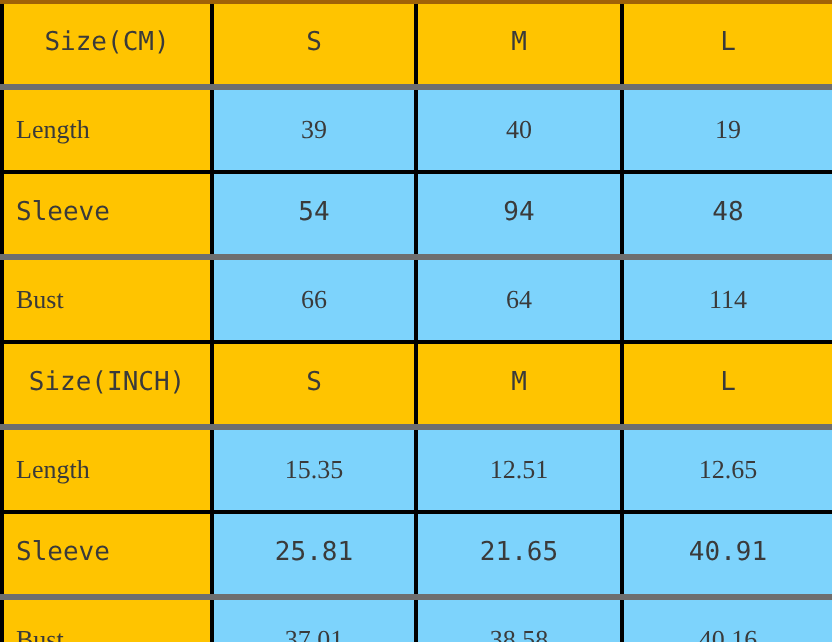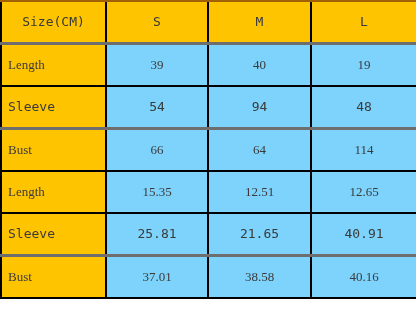--- a/index.html
+++ b/index.html
@@ -99,20 +99,26 @@
       <td class="data-cell">48</td>
     </tr>
 
     <tr class="sep-black">
       <td class="label-cell">Bust</td>
       <td class="data-cell">66</td>
       <td class="data-cell">64</td>
       <td class="data-cell">114</td>
     </tr>
 
+    <tr class="sep-gray">
+      <td class="head-cell">Size(INCH)</td>
+      <td class="head-cell">S</td>
+      <td class="head-cell">M</td>
+      <td class="head-cell">L</td>
+    </tr>
 
     <tr class="sep-black">
       <td class="label-cell">Length</td>
       <td class="data-cell">15.35</td>
       <td class="data-cell">12.51</td>
       <td class="data-cell">12.65</td>
     </tr>
 
     <tr class="sep-gray">
       <td class="label-cell">Sleeve</td>

